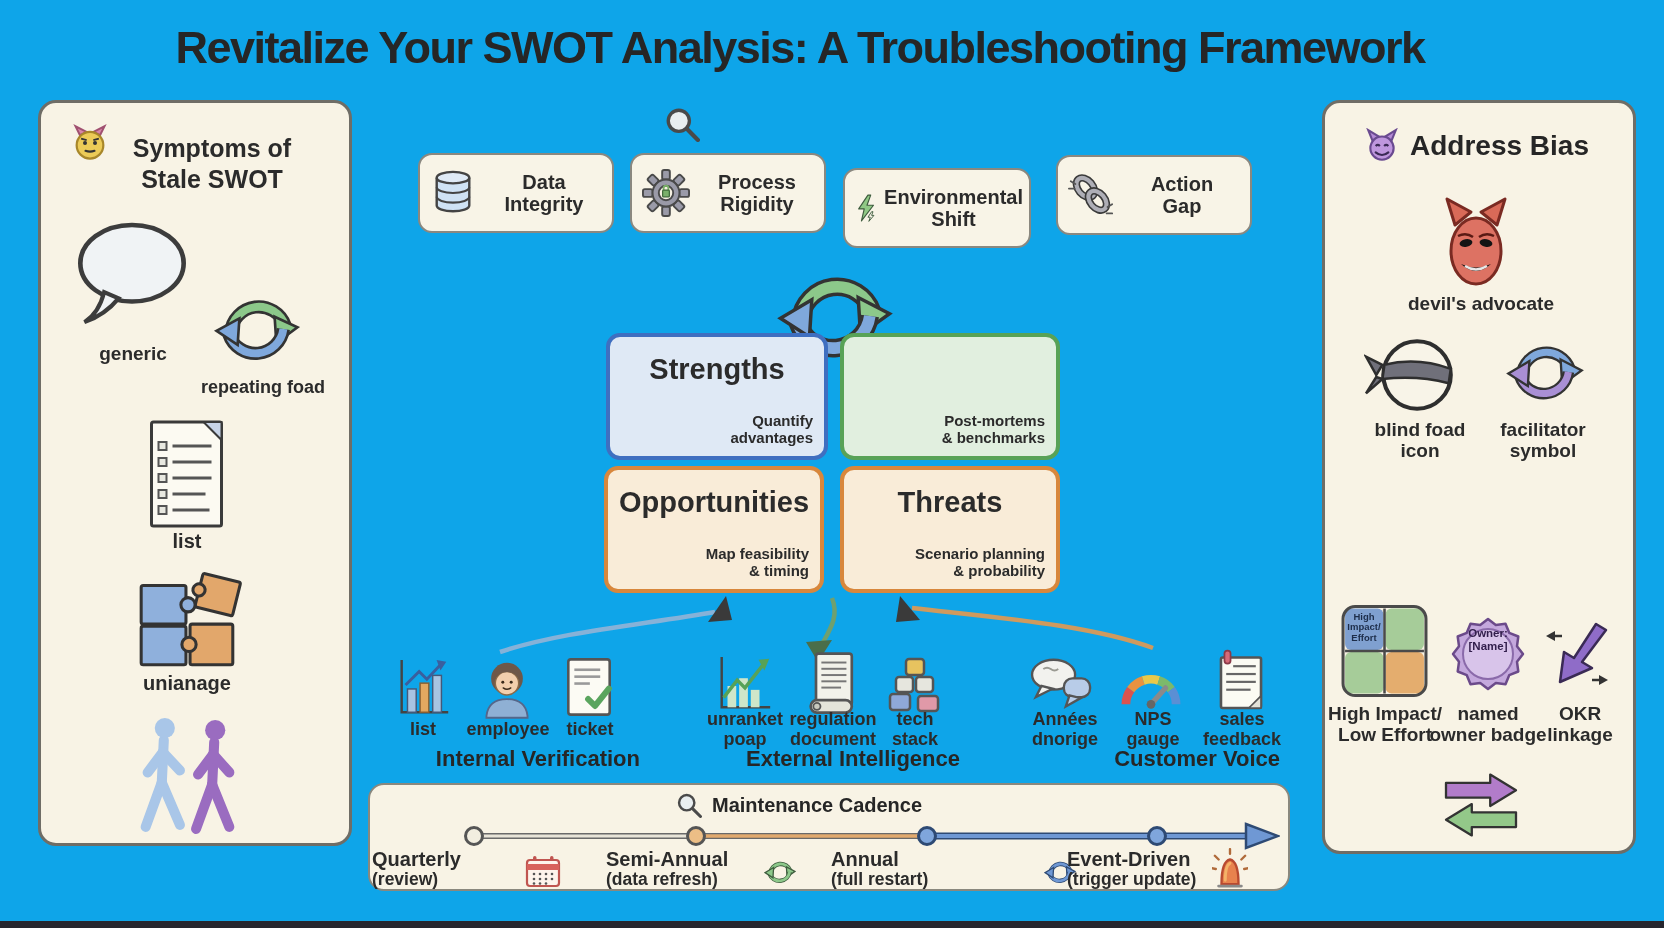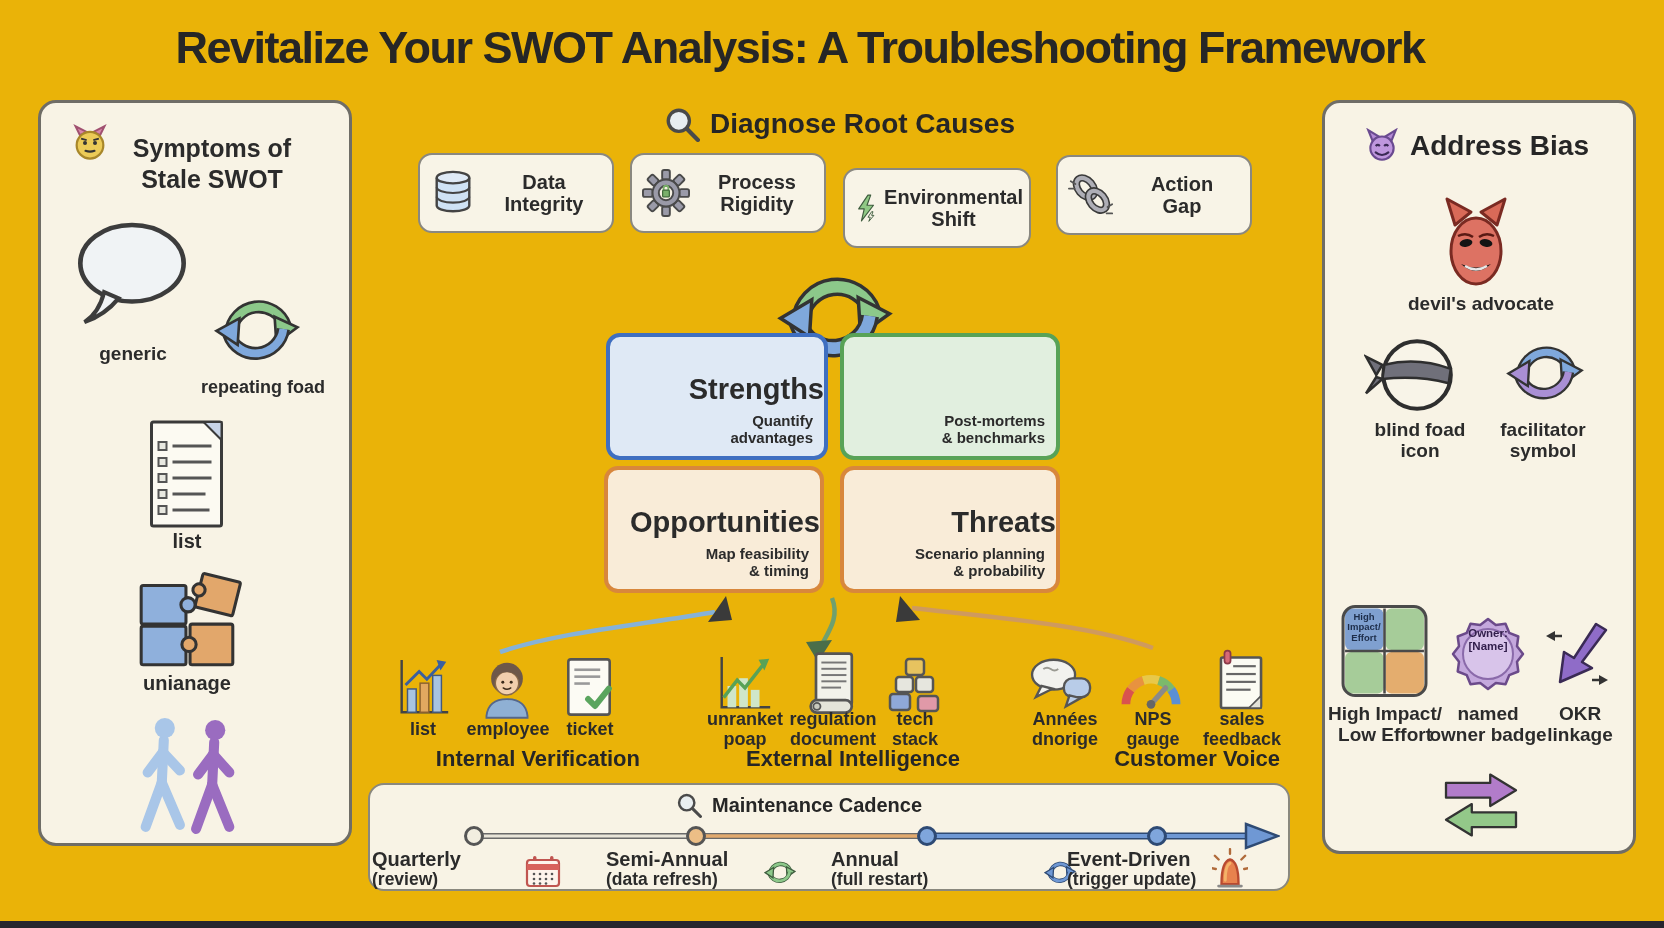--- a/index.html
+++ b/index.html
@@ -1,29 +1,29 @@
 <!DOCTYPE html>
 <html><head>
 <meta charset="utf-8">
 <style>
   html,body{margin:0;padding:0;background:#e8e2d2}
-  .stage{position:relative;width:1664px;height:928px;background:#eab308;
+  .stage{position:relative;width:1664px;height:928px;background:#0ea5e9;
          font-family:"Liberation Sans",sans-serif;color:#2b2b2b;overflow:hidden}
   .abs{position:absolute}
   .pre{white-space:pre-line}
   .panel{position:absolute;border:3px solid #6f6d66;border-radius:18px;background:#f8f3e5}
   .main-title{position:absolute;left:0;top:22px;width:1600px;text-align:center;
               font-size:45px;font-weight:700;letter-spacing:-1.5px;color:#262626}
   .hdr{position:absolute;display:flex;align-items:center;gap:10px;font-weight:700;color:#262626}
   .cap{position:absolute;font-weight:700;text-align:center;line-height:1.1;color:#2b2b2b}
   .cause{position:absolute;display:flex;align-items:center;gap:6px;border:2.5px solid #8a8880;
          border-radius:14px;background:#f8f4e7;padding:0 6px 0 10px;box-sizing:border-box}
   .cause .lbl{flex:1;text-align:center;font-weight:700;font-size:20px;line-height:1.12;white-space:pre-line}
   .quad{position:absolute;border-radius:14px;border-width:4px;border-style:solid;box-sizing:border-box}
-  .quad .qt{font-weight:700;font-size:29px;text-align:right;margin-top:36px}
+  .quad .qt{font-weight:700;font-size:29px;text-align:center;margin-top:16px}
   .quad .qn{position:absolute;right:11px;bottom:9px;font-weight:700;font-size:15px;
             text-align:right;line-height:1.12;white-space:pre-line}
   .q-blue{background:#dfe9f5;border-color:#3f6fc0}
   .q-green{background:#e1efdf;border-color:#58a257}
   .q-orange{background:#f9ecd8;border-color:#d8873c}
   .src-title{position:absolute;font-weight:700;font-size:22px;text-align:right;color:#262626}
   .stop{position:absolute;width:180px;text-align:left;font-weight:700;line-height:1.12}
   .stop .l1{font-size:20px}
   .stop .l2{font-size:17.5px}
   .matrix-text{position:absolute;font-size:9.5px;font-weight:700;color:#1d2d4a;
@@ -117,21 +117,20 @@
         <path d="M76 70 L93 112"></path>
     </g>
     <circle cx="79" cy="16" r="10" fill="#9a6cc0"></circle>
   </svg>
 
   <div class="hdr" style="left:664px;top:106px;font-size:28px">
     <svg width="36" height="36" viewBox="0 0 34 34">
       <circle cx="14" cy="14" r="10" fill="#e9eef0" stroke="#4a4a4a" stroke-width="3.2"></circle>
       <line x1="22" y1="22" x2="32" y2="32" stroke="#4a4a4a" stroke-width="4" stroke-linecap="round"></line>
     </svg>
-    <span class="pre">Diagnose Root Causes</span>
   </div>
 
   <div class="cause" style="left:418px;top:153px;width:196px;height:80px">
     <svg width="46" height="48" viewBox="0 0 48 50">
       <path d="M7 9 V38 A17 6 0 0 0 41 38 V9" fill="#cfe2f4" stroke="#444" stroke-width="2.5"></path>
       <ellipse cx="24" cy="9" rx="17" ry="6" fill="#dfeaf6" stroke="#444" stroke-width="2.5"></ellipse>
       <path d="M7 19 A17 6 0 0 0 41 19 M7 29 A17 6 0 0 0 41 29" fill="none" stroke="#444" stroke-width="2.2"></path>
     </svg>
     <div class="lbl">Data
 Integrity</div>

